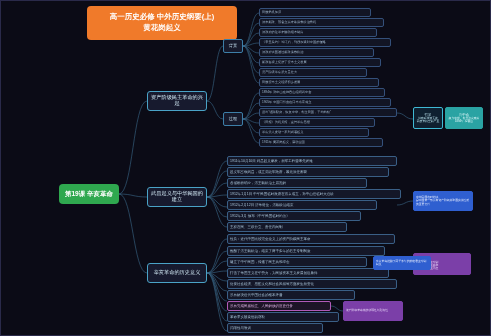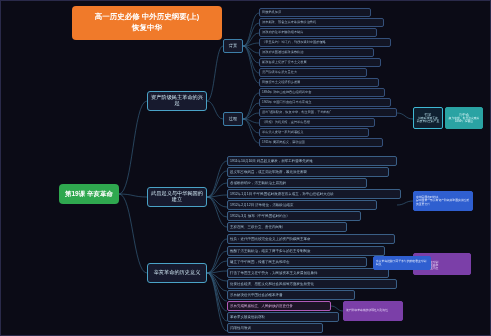--- a/index.html
+++ b/index.html
@@ -167,23 +167,23 @@
       <path d="M206 272 C 216 272, 216 320, 226 320"></path>
       <path d="M206 272 C 216 272, 216 330, 226 330"></path>
 
       <path d="M396 112 C 404 112, 404 118, 412 118"></path>
       <path d="M396 204 C 404 204, 404 200, 412 200"></path>
       <path d="M396 262 C 404 262, 404 262, 412 262"></path>
       <path d="M330 305 C 336 305, 336 310, 342 310"></path>
     </g>
   </svg>
 
-  <div class="node title-node" style="left:71px; top:5px; width:150px; height:34px; flex-direction:column;">
+  <div class="node title-node" style="left:86px; top:5px; width:150px; height:34px; flex-direction:column;">
     <span>高一历史必修 中外历史纲要(上)</span>
-    <span>恢复中华</span>
+    <span>黄花岗起义</span>
   </div>
 
   <div class="node root-node" style="left:58px; top:183px; width:60px; height:20px;">
     <span>第19课 辛亥革命</span>
   </div>
 
   <div class="node l1-node" style="left:146px; top:90px; width:60px; height:20px;">
     <span>资产阶级民主革命的兴起</span>
   </div>
   <div class="node l1-node" style="left:146px; top:186px; width:60px; height:20px;">

